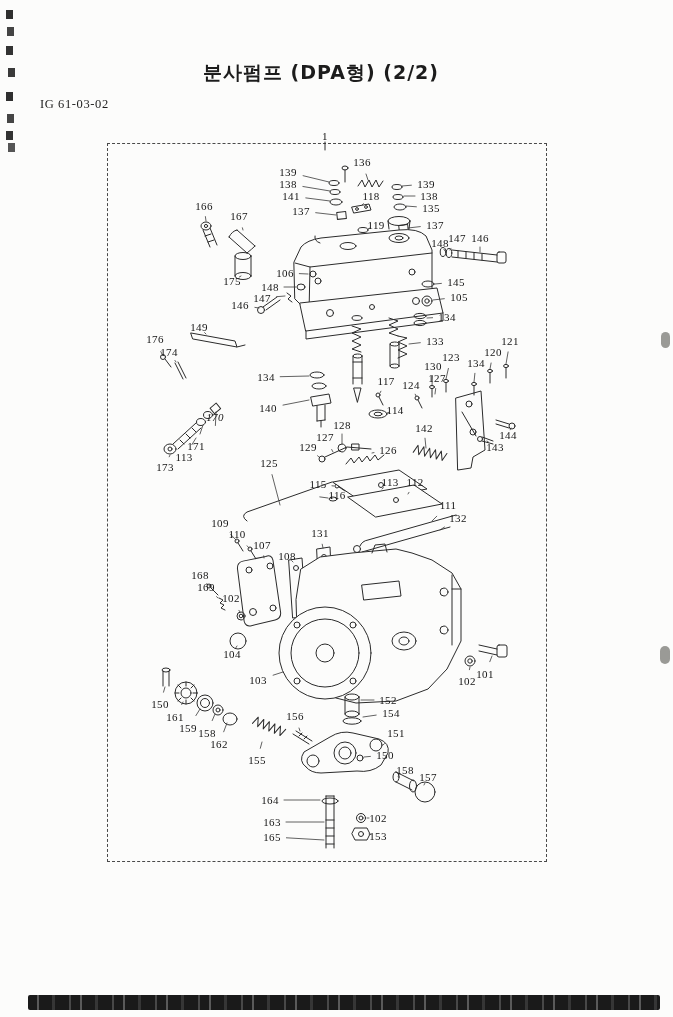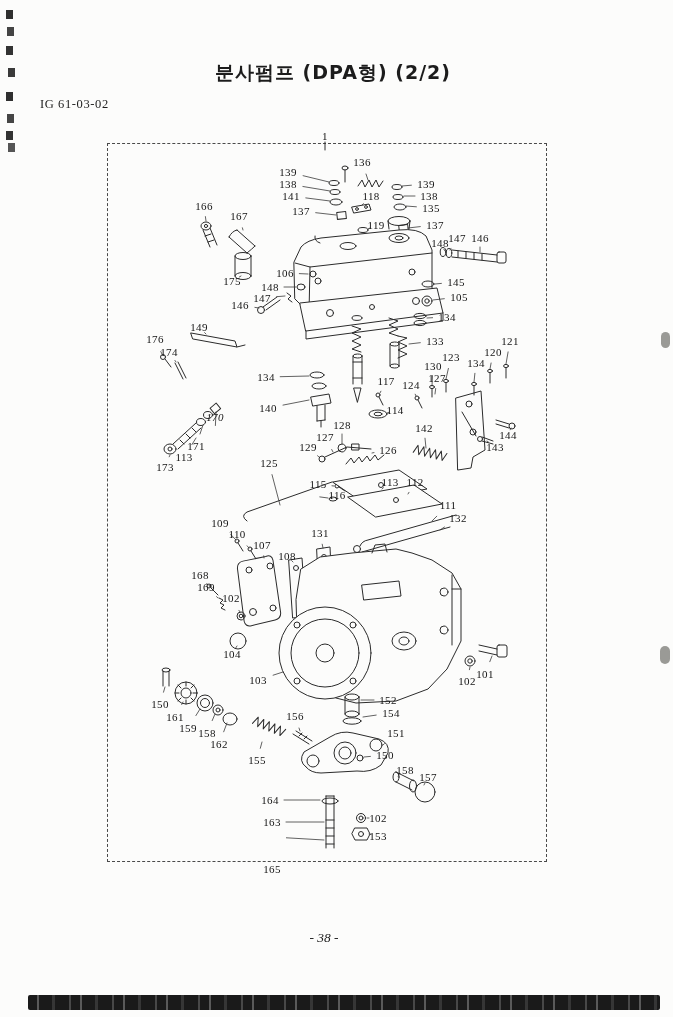--- a/index.html
+++ b/index.html
@@ -1,21 +1,21 @@
 <!DOCTYPE html>
 <html><head>
 <meta charset="utf-8">
 <style>
   html,body{margin:0;padding:0;}
   body{width:673px;height:1017px;background:#f2f2f0;}
   .page{position:relative;width:673px;height:1017px;background:#fcfcfb;overflow:hidden;
         font-family:"Liberation Serif",serif;color:#1c1c1c;}
   .title{position:absolute;left:0;top:60px;width:642px;text-align:center;
          font-size:19px;font-weight:600;letter-spacing:1px;
-         font-family:"DejaVu Sans",sans-serif;padding-left:12px;}
+         font-family:"DejaVu Sans",sans-serif;}
   .subtitle{position:absolute;left:0;top:99px;width:632px;text-align:center;
             font-size:13.5px;letter-spacing:0.8px;}
   .doc-code{position:absolute;left:40px;top:97px;font-size:12.5px;letter-spacing:0.6px;}
   .page-number{position:absolute;left:0;top:930px;width:648px;text-align:center;
                font-size:13.5px;font-style:italic;}
   .frame{position:absolute;left:107px;top:143px;width:438px;height:717px;
          border:1px dashed #4a4a4a;}
   #art,#leadersvg{position:absolute;left:0;top:0;width:673px;height:1017px;}
   #art *{stroke:#2b2b2b;fill:none;stroke-width:1;stroke-linecap:round;stroke-linejoin:round;}
   #art .w{fill:#fcfcfb;}
@@ -468,19 +468,18 @@
       <span class="part-label" style="left: 295px; top: 716px;">156</span>
       <span class="part-label" style="left: 396px; top: 733px;">151</span>
       <span class="part-label" style="left: 219px; top: 744px;">162</span>
       <span class="part-label" style="left: 385px; top: 755px;">150</span>
       <span class="part-label" style="left: 257px; top: 760px;">155</span>
       <span class="part-label" style="left: 405px; top: 770px;">158</span>
       <span class="part-label" style="left: 428px; top: 777px;">157</span>
       <span class="part-label" style="left: 270px; top: 800px;">164</span>
       <span class="part-label" style="left: 272px; top: 822px;">163</span>
       <span class="part-label" style="left: 378px; top: 818px;">102</span>
-      <span class="part-label" style="left: 272px; top: 837px; margin-top: 32px;">165</span>
+      <span class="part-label" style="left: 272px; top: 837px;">165</span>
       <span class="part-label" style="left: 378px; top: 836px;">153</span>
     </div>
 
-  <div class="page-number">- 38 -</div>
   <div class="bottom-strip"></div>
 </div>
 
 </body></html>

